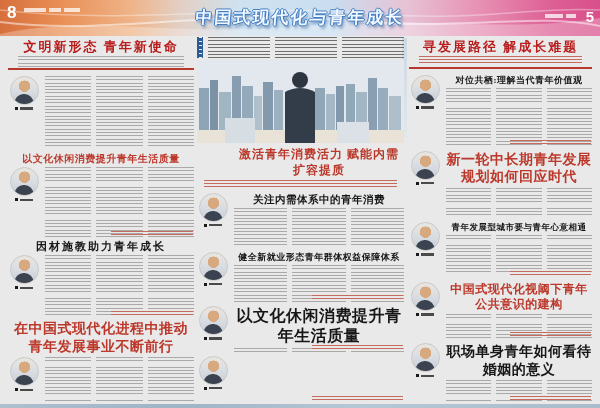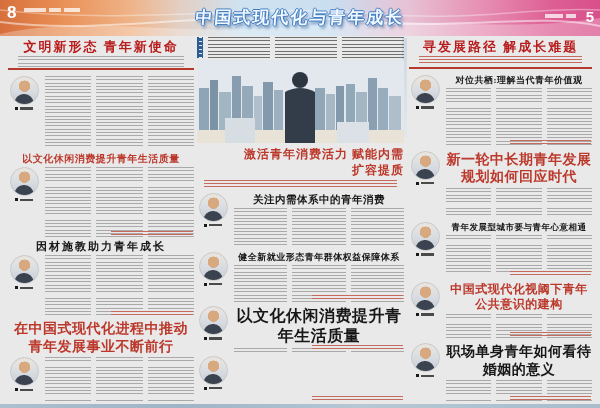--- a/index.html
+++ b/index.html
@@ -47,21 +47,21 @@
   .cols{display:flex;gap:5px;flex:1;}
   .col{flex:1;}
   .endnote{position:absolute;right:1px;bottom:1px;width:44%;height:6px;}
   .main2{flex:1;display:flex;flex-direction:column;}
   .main2 .cols{margin-top:2px;}
   
   .ednote{display:flex;gap:5px;height:21px;flex:0 0 21px;}
   .ebar{width:6px;flex:0 0 6px;background:#2d5d95;
     background-image:repeating-linear-gradient(to bottom,rgba(255,255,255,.9) 0,rgba(255,255,255,.9) 1px,transparent 1px,transparent 4px);background-size:3px 100%;background-repeat:no-repeat;background-position:center;background-color:#2d5d95;}
   .photo{margin-top:2px;flex:0 0 83px;}
-  .main-hl{margin-top:3px;font-size:12px;font-weight:bold;color:#bc382b;text-align:right;letter-spacing:1px;line-height:16px;margin-left:37px;}
+  .main-hl{margin-top:3px;font-size:12px;font-weight:bold;color:#bc382b;text-align:center;letter-spacing:1px;line-height:16px;margin-left:37px;}
   .main-intro{height:9px;margin:2px 7px 0;}
   .gutter-shade{position:absolute;left:402px;top:38px;width:5px;height:100px;background:linear-gradient(180deg,#c6d4e0,#dfe7ee);opacity:.8;}
   .bottom-strip{position:absolute;left:0;bottom:0;width:600px;height:4px;background:linear-gradient(90deg,#aebfce,#9fb4c6 30%,#b7c7d4 60%,#a9bccb);}
 </style>
 </head>
 <body>
 
 <div class="sheet">
 
   <div class="banner">

